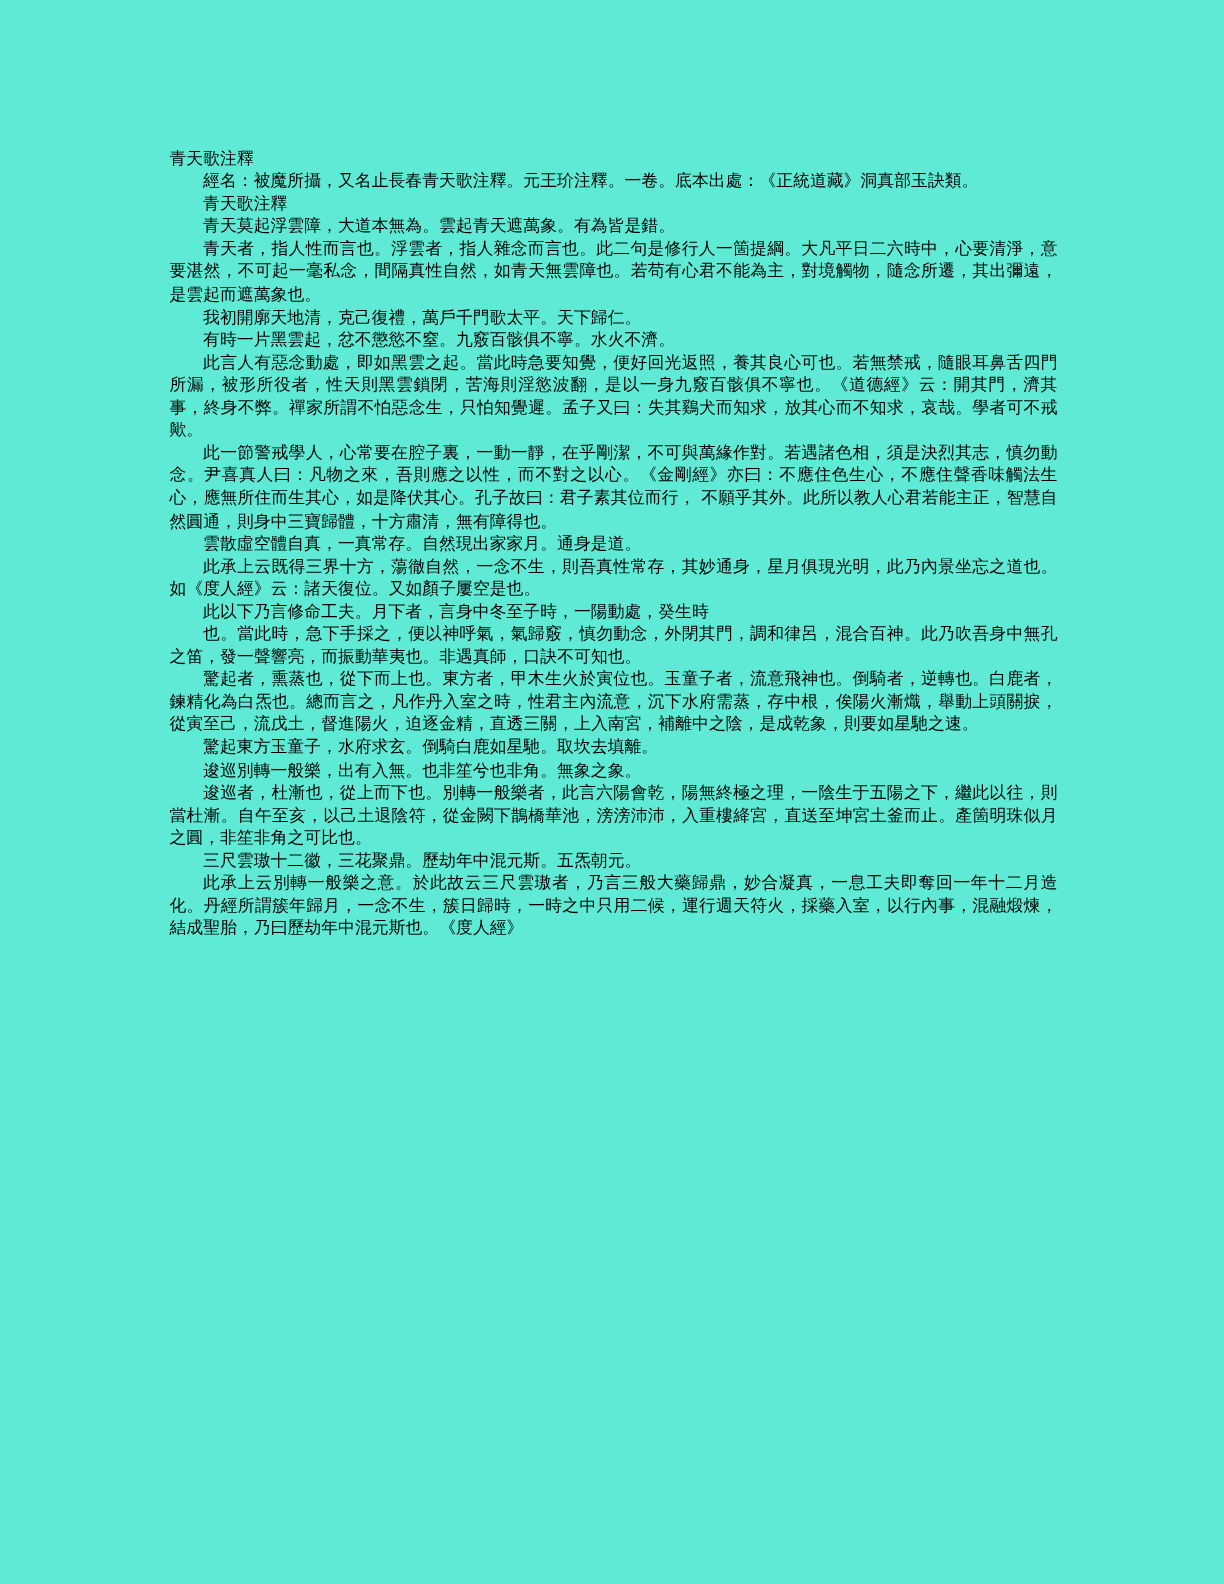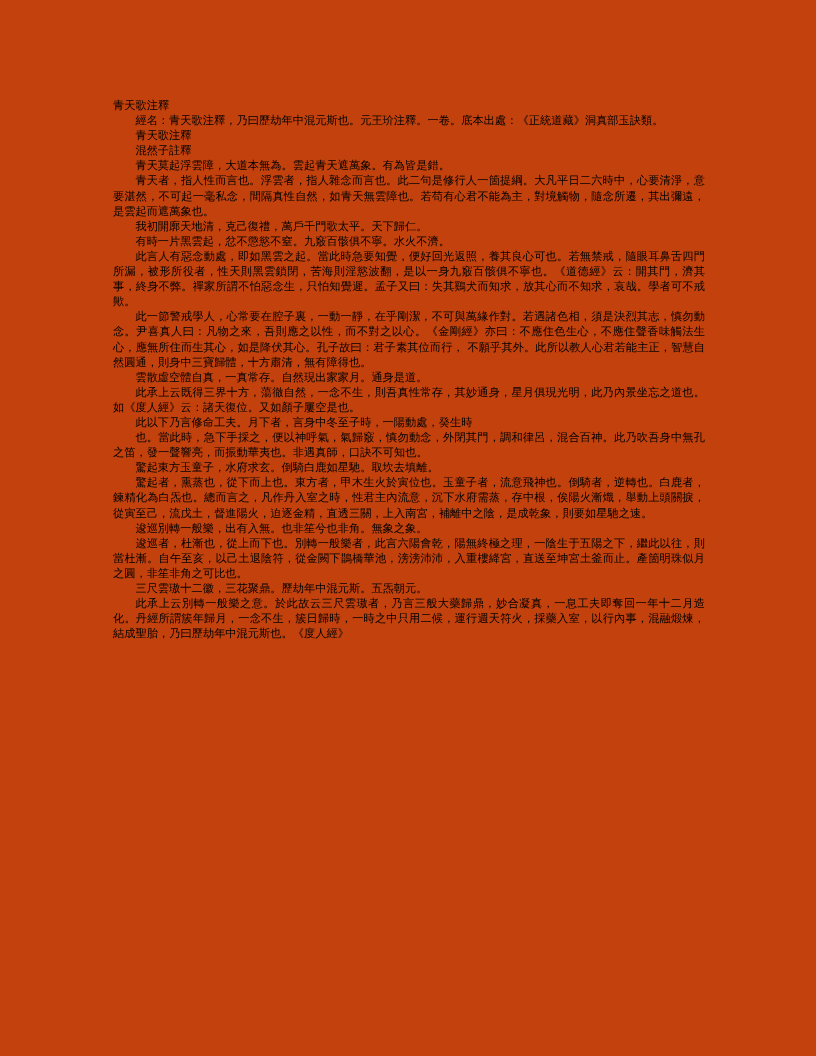--- a/index.html
+++ b/index.html
@@ -11,21 +11,21 @@
     width: 816px;
     height: 1056px;
     font-family: "DejaVu Serif", "Liberation Serif", serif;
     color: #000000;
     overflow: hidden;
   }
   .page {
     position: relative;
     width: 816px;
     height: 1056px;
-    background: #c2410c;
+    background: #5eead4;
     box-sizing: border-box;
   }
   .text-body {
     position: absolute;
     left: 113px;
     top: 98px;
     width: 592px;
   }
   .doc-title {
     font-size: 11.2px;
@@ -46,33 +46,32 @@
     word-break: break-all;
     text-indent: 22.4px;
   }
 </style>
 </head>
 <body>
 
 <div class="page">
   <div class="text-body">
     <div class="doc-title">青天歌注釋</div>
-    <p class="para">經名：青天歌注釋，乃曰歷劫年中混元斯也。元王玠注釋。一卷。底本出處：《正統道藏》洞真部玉訣類。</p>
+    <p class="para">經名：被魔所攝，又名止長春青天歌注釋。元王玠注釋。一卷。底本出處：《正統道藏》洞真部玉訣類。</p>
     <p class="para">青天歌注釋</p>
-    <p class="para">混然子註釋</p>
     <p class="para">青天莫起浮雲障，大道本無為。雲起青天遮萬象。有為皆是錯。</p>
     <p class="para">青天者，指人性而言也。浮雲者，指人雜念而言也。此二句是修行人一箇提綱。大凡平日二六時中，心要清淨，意要湛然，不可起一毫私念，間隔真性自然，如青天無雲障也。若苟有心君不能為主，對境觸物，隨念所遷，其出彌遠，是雲起而遮萬象也。</p>
     <p class="para">我初開廓天地清，克己復禮，萬戶千門歌太平。天下歸仁。</p>
     <p class="para">有時一片黑雲起，忿不懲慾不窒。九竅百骸俱不寧。水火不濟。</p>
     <p class="para">此言人有惡念動處，即如黑雲之起。當此時急要知覺，便好回光返照，養其良心可也。若無禁戒，隨眼耳鼻舌四門所漏，被形所役者，性天則黑雲鎖閉，苦海則淫慾波翻，是以一身九竅百骸俱不寧也。《道德經》云：開其門，濟其事，終身不弊。禪家所謂不怕惡念生，只怕知覺遲。孟子又曰：失其鷄犬而知求，放其心而不知求，哀哉。學者可不戒歟。</p>
     <p class="para">此一節警戒學人，心常要在腔子裏，一動一靜，在乎剛潔，不可與萬緣作對。若遇諸色相，須是決烈其志，慎勿動念。尹喜真人曰：凡物之來，吾則應之以性，而不對之以心。《金剛經》亦曰：不應住色生心，不應住聲香味觸法生心，應無所住而生其心，如是降伏其心。孔子故曰：君子素其位而行， 不願乎其外。此所以教人心君若能主正，智慧自然圓通，則身中三寶歸體，十方肅清，無有障得也。</p>
     <p class="para">雲散虛空體自真，一真常存。自然現出家家月。通身是道。</p>
     <p class="para">此承上云既得三界十方，蕩徹自然，一念不生，則吾真性常存，其妙通身，星月俱現光明，此乃內景坐忘之道也。如《度人經》云：諸天復位。又如顏子屢空是也。</p>
     <p class="para">此以下乃言修命工夫。月下者，言身中冬至子時，一陽動處，癸生時</p>
     <p class="para">也。當此時，急下手採之，便以神呼氣，氣歸竅，慎勿動念，外閉其門，調和律呂，混合百神。此乃吹吾身中無孔之笛，發一聲響亮，而振動華夷也。非遇真師，口訣不可知也。</p>
+    <p class="para">驚起者，熏蒸也，從下而上也。東方者，甲木生火於寅位也。玉童子者，流意飛神也。倒騎者，逆轉也。白鹿者，鍊精化為白炁也。總而言之，凡作丹入室之時，性君主內流意，沉下水府需蒸，存中根，俟陽火漸熾，舉動上頭關捩，從寅至己，流戊土，督進陽火，迫逐金精，直透三關，上入南宮，補離中之陰，是成乾象，則要如星馳之速。</p>
     <p class="para">驚起東方玉童子，水府求玄。倒騎白鹿如星馳。取坎去填離。</p>
-    <p class="para">驚起者，熏蒸也，從下而上也。東方者，甲木生火於寅位也。玉童子者，流意飛神也。倒騎者，逆轉也。白鹿者，鍊精化為白炁也。總而言之，凡作丹入室之時，性君主內流意，沉下水府需蒸，存中根，俟陽火漸熾，舉動上頭關捩，從寅至己，流戊土，督進陽火，迫逐金精，直透三關，上入南宮，補離中之陰，是成乾象，則要如星馳之速。</p>
     <p class="para">逡巡別轉一般樂，出有入無。也非笙兮也非角。無象之象。</p>
     <p class="para">逡巡者，杜漸也，從上而下也。別轉一般樂者，此言六陽會乾，陽無終極之理，一陰生于五陽之下，繼此以往，則當杜漸。自午至亥，以己土退陰符，從金闕下鵲橋華池，滂滂沛沛，入重樓絳宮，直送至坤宮土釜而止。產箇明珠似月之圓，非笙非角之可比也。</p>
     <p class="para">三尺雲璈十二徽，三花聚鼎。歷劫年中混元斯。五炁朝元。</p>
     <p class="para">此承上云別轉一般樂之意。於此故云三尺雲璈者，乃言三般大藥歸鼎，妙合凝真，一息工夫即奪回一年十二月造化。丹經所謂簇年歸月，一念不生，簇日歸時，一時之中只用二候，運行週天符火，採藥入室，以行內事，混融煅煉，結成聖胎，乃曰歷劫年中混元斯也。《度人經》</p>
   </div>
 </div>
 
 </body></html>

